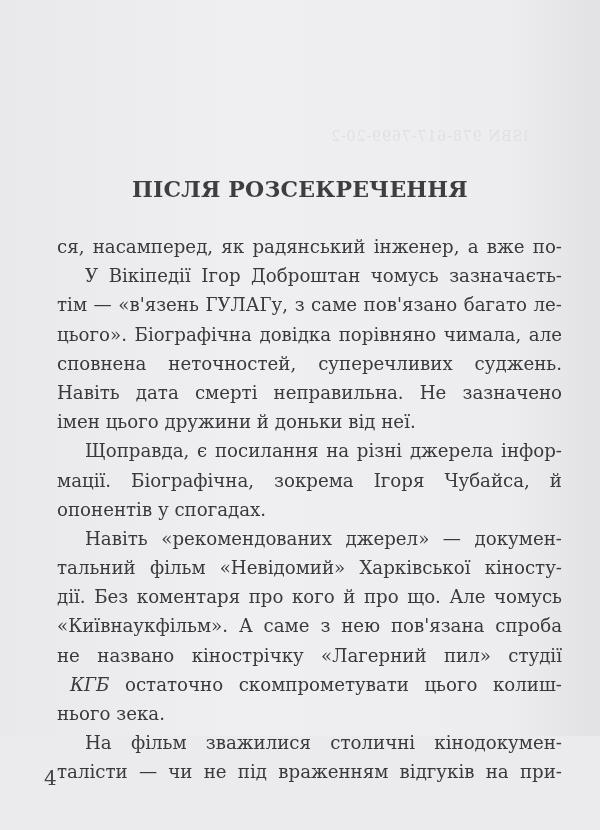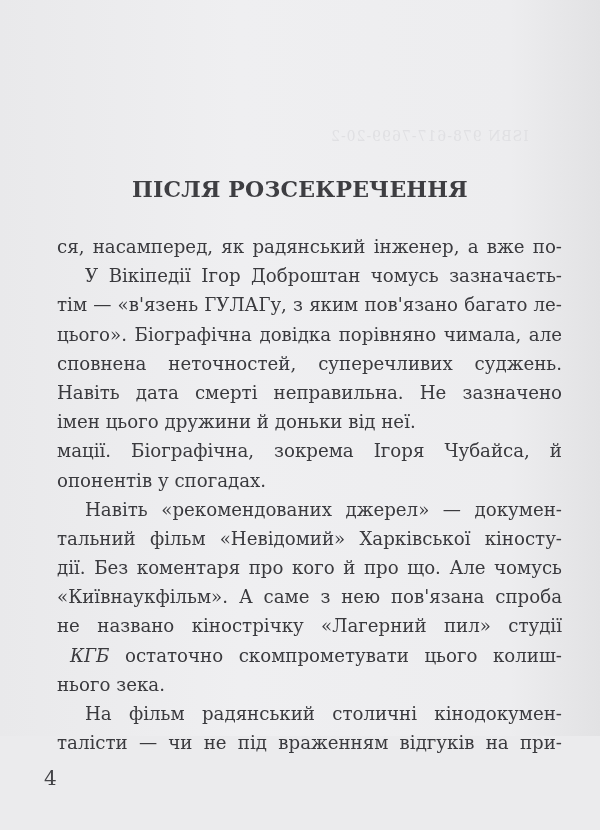--- a/index.html
+++ b/index.html
@@ -44,32 +44,33 @@
 <body>
 
 <div class="page">
   <div class="bleed">ISBN 978-617-7699-20-2</div>
 
   <h1 class="title" style="margin:0;">ПІСЛЯ РОЗСЕКРЕЧЕННЯ</h1>
 
   <div class="body-text">
     <span class="line">ся, насамперед, як радянський інженер, а вже по-</span>
     <span class="line indent">У Вікіпедії Ігор Доброштан чомусь зазначаєть-</span>
-    <span class="line">тім — «в'язень ГУЛАГу, з яким пов'язано багато ле-</span>
+    <span class="line">тім — «в'язень ГУЛАГу, з саме пов'язано багато ле-</span>
     <span class="line">цього». Біографічна довідка порівняно чимала, але</span>
     <span class="line">сповнена неточностей, суперечливих суджень.</span>
     <span class="line">Навіть дата смерті неправильна. Не зазначено</span>
     <span class="line last">імен цього дружини й доньки від неї.</span>
+    <span class="line indent">Щоправда, є посилання на різні джерела інфор-</span>
     <span class="line">мації. Біографічна, зокрема Ігоря Чубайса, й</span>
     <span class="line last">опонентів у спогадах.</span>
     <span class="line indent">Навіть «рекомендованих джерел» — докумен-</span>
     <span class="line">тальний фільм «Невідомий» Харківської кіносту-</span>
     <span class="line">дії. Без коментаря про кого й про що. Але чомусь</span>
     <span class="line">«Київнаукфільм». А саме з нею пов'язана спроба</span>
     <span class="line">не названо кінострічку «Лагерний пил» студії</span>
     <span class="line"><span class="it">КГБ</span><span> остаточно скомпрометувати цього колиш-</span></span>
     <span class="line last">нього зека.</span>
-    <span class="line indent">На фільм радянський столичні кінодокумен-</span>
+    <span class="line indent">На фільм зважилися столичні кінодокумен-</span>
     <span class="line">талісти — чи не під враженням відгуків на при-</span>
   </div>
 
   <div class="page-number">4</div>
 </div>
 
 </body></html>

